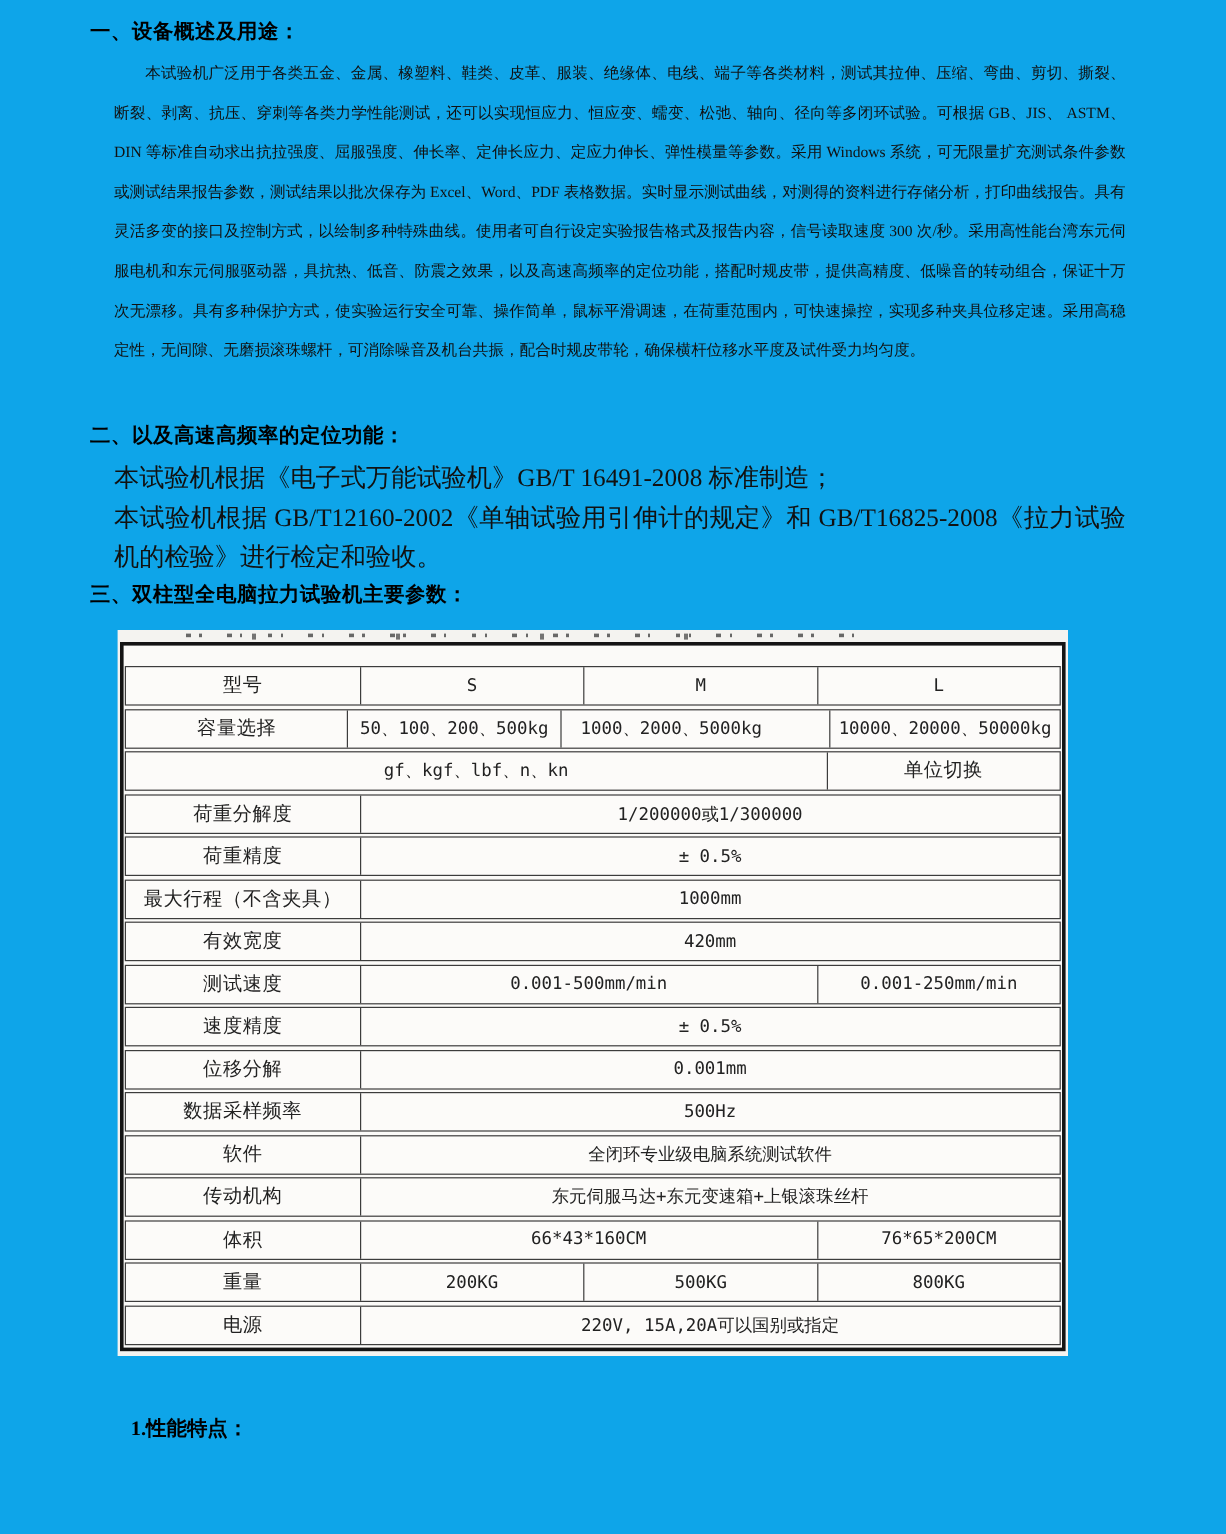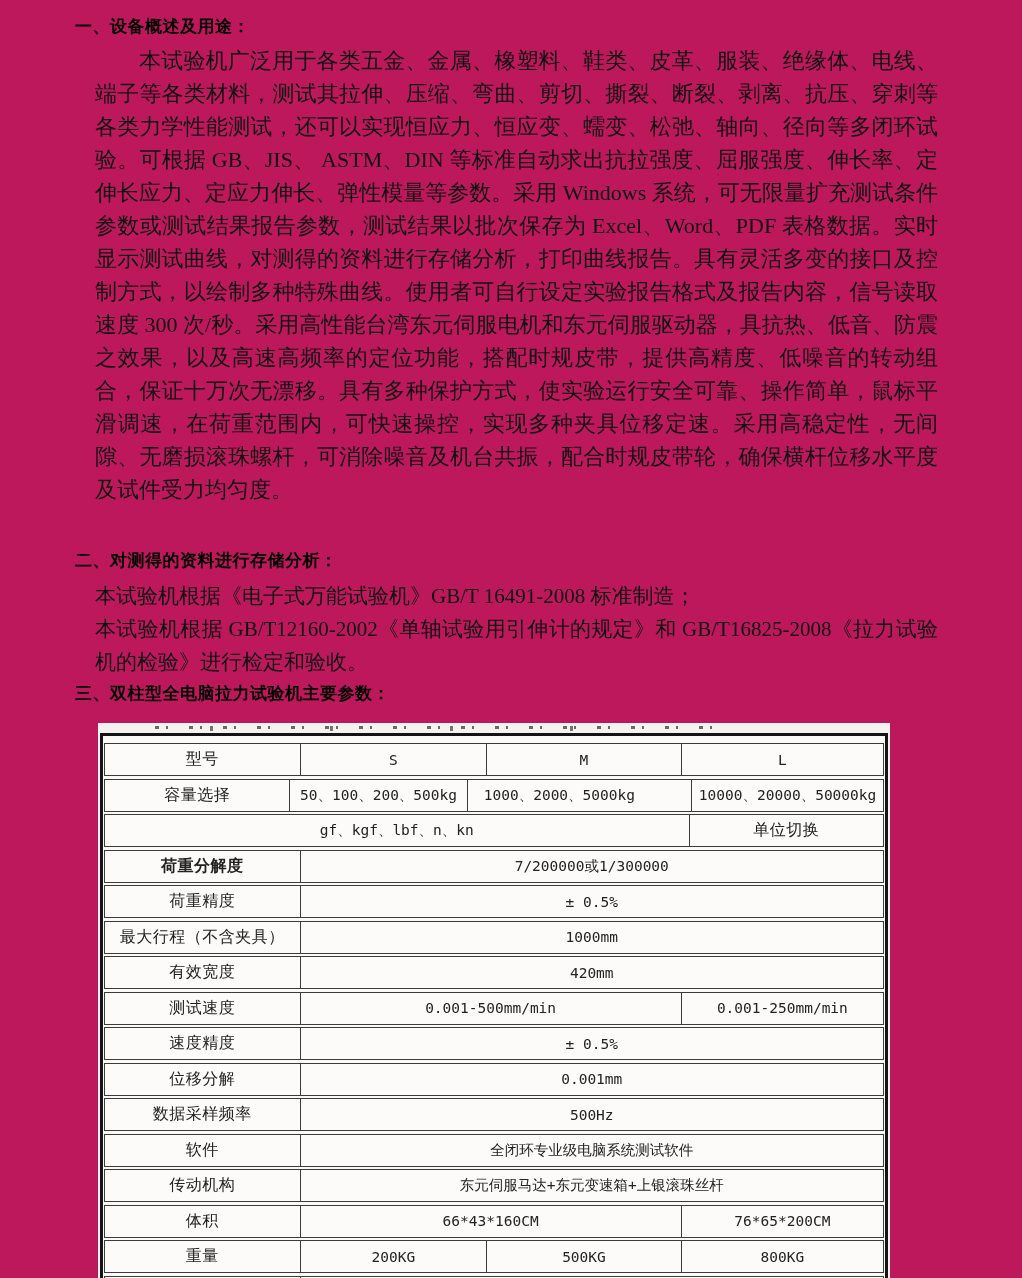--- a/index.html
+++ b/index.html
@@ -7,32 +7,32 @@
     width:1022px;height:1278px;
     background:#ffffff;
     color:#1b1b1b;
     font-family:"Liberation Serif","DejaVu Serif",serif;
     overflow:hidden;
   }
   .page{
     box-sizing:border-box;
     width:1022px;height:1278px;
     padding:12px 84px 0 75px;
-    background:#be185d;
+    background:#0ea5e9;
   }
   .sec-heading{
     font-size:17px;
     font-weight:700;
     line-height:30px;
     letter-spacing:0.5px;
     color:#000;
   }
   .body-par{
     margin:2px 0 0 20px;
-    font-size:22px;
+    font-size:13px;
     line-height:33px;
     text-align:justify;
     text-indent:2em;
     color:#111;
   }
   .std-line{
     margin-left:20px;
     font-size:21px;
     line-height:33px;
     text-align:justify;
@@ -55,21 +55,21 @@
     background:
       repeating-linear-gradient(90deg,#3a3a3a 0 4px,transparent 4px 11px,#3a3a3a 11px 13px,transparent 13px 34px),
       repeating-linear-gradient(90deg,transparent 0 55px,#4a4a4a 55px 58px,transparent 58px 120px);
     background-size:560px 3px,430px 5px;
     background-repeat:no-repeat;
     opacity:.75;
   }
   .ptable{
     border:3px solid #141414;
     background:#fbfaf8;
-    padding:6px 1px 2px 1px;
+    padding:16px 1px 2px 1px;
   }
   .prow{
     display:flex;
     height:33px;
     border:1.5px solid #3c3c3c;
     margin-top:2.5px;
     background:#fcfbf9;
     box-sizing:border-box;
   }
   .prow:first-child{margin-top:1px;}
@@ -103,21 +103,21 @@
   }
 </style>
 </head>
 <body>
 
 <div class="page">
 
   <div class="sec-heading">一、设备概述及用途：</div>
   <div class="body-par">本试验机广泛用于各类五金、金属、橡塑料、鞋类、皮革、服装、绝缘体、电线、端子等各类材料，测试其拉伸、压缩、弯曲、剪切、撕裂、断裂、剥离、抗压、穿刺等各类力学性能测试，还可以实现恒应力、恒应变、蠕变、松弛、轴向、径向等多闭环试验。可根据 GB、JIS、 ASTM、DIN 等标准自动求出抗拉强度、屈服强度、伸长率、定伸长应力、定应力伸长、弹性模量等参数。采用 Windows 系统，可无限量扩充测试条件参数或测试结果报告参数，测试结果以批次保存为 Excel、Word、PDF 表格数据。实时显示测试曲线，对测得的资料进行存储分析，打印曲线报告。具有灵活多变的接口及控制方式，以绘制多种特殊曲线。使用者可自行设定实验报告格式及报告内容，信号读取速度 300 次/秒。采用高性能台湾东元伺服电机和东元伺服驱动器，具抗热、低音、防震之效果，以及高速高频率的定位功能，搭配时规皮带，提供高精度、低噪音的转动组合，保证十万次无漂移。具有多种保护方式，使实验运行安全可靠、操作简单，鼠标平滑调速，在荷重范围内，可快速操控，实现多种夹具位移定速。采用高稳定性，无间隙、无磨损滚珠螺杆，可消除噪音及机台共振，配合时规皮带轮，确保横杆位移水平度及试件受力均匀度。</div>
 
-  <div class="sec-heading gap-lg">二、对测得的资料进行存储分析：</div>
+  <div class="sec-heading gap-lg">二、以及高速高频率的定位功能：</div>
   <div class="std-line gap-sm">本试验机根据《电子式万能试验机》GB/T 16491-2008 标准制造；</div>
   <div class="std-line">本试验机根据 GB/T12160-2002《单轴试验用引伸计的规定》和 GB/T16825-2008《拉力试验机的检验》进行检定和验收。</div>
 
   <div class="sec-heading">三、双柱型全电脑拉力试验机主要参数：</div>
 
   <div class="table-image">
     <div class="ghost-strip"></div>
     <div class="ptable">
         <div class="prow">
           <div class="pcell label" style="width: 25%;">型号</div>
@@ -129,22 +129,22 @@
           <div class="pcell label" style="width: 25%;">容量选择</div>
           <div class="pcell val" style="width: 24%;">50、100、200、500kg</div>
           <div class="pcell val" style="width: 25%;">1000、2000、5000kg</div>
           <div class="pcell val" style="width: 26%; margin-left: 40px;">10000、20000、50000kg</div>
         </div>
         <div class="prow">
           <div class="pcell val" style="width: 75%;">gf、kgf、lbf、n、kn</div>
           <div class="pcell label" style="width: 25%;">单位切换</div>
         </div>
         <div class="prow">
-          <div class="pcell label" style="width: 25%; font-weight: bold;">荷重分解度</div>
-          <div class="pcell val" style="width: 75%;">7/200000或1/300000</div>
+          <div class="pcell label" style="width: 25%;">荷重分解度</div>
+          <div class="pcell val" style="width: 75%;">1/200000或1/300000</div>
         </div>
         <div class="prow">
           <div class="pcell label" style="width: 25%;">荷重精度</div>
           <div class="pcell val" style="width: 75%;">± 0.5%</div>
         </div>
         <div class="prow">
           <div class="pcell label" style="width: 25%;">最大行程（不含夹具）</div>
           <div class="pcell val" style="width: 75%;">1000mm</div>
         </div>
         <div class="prow">

